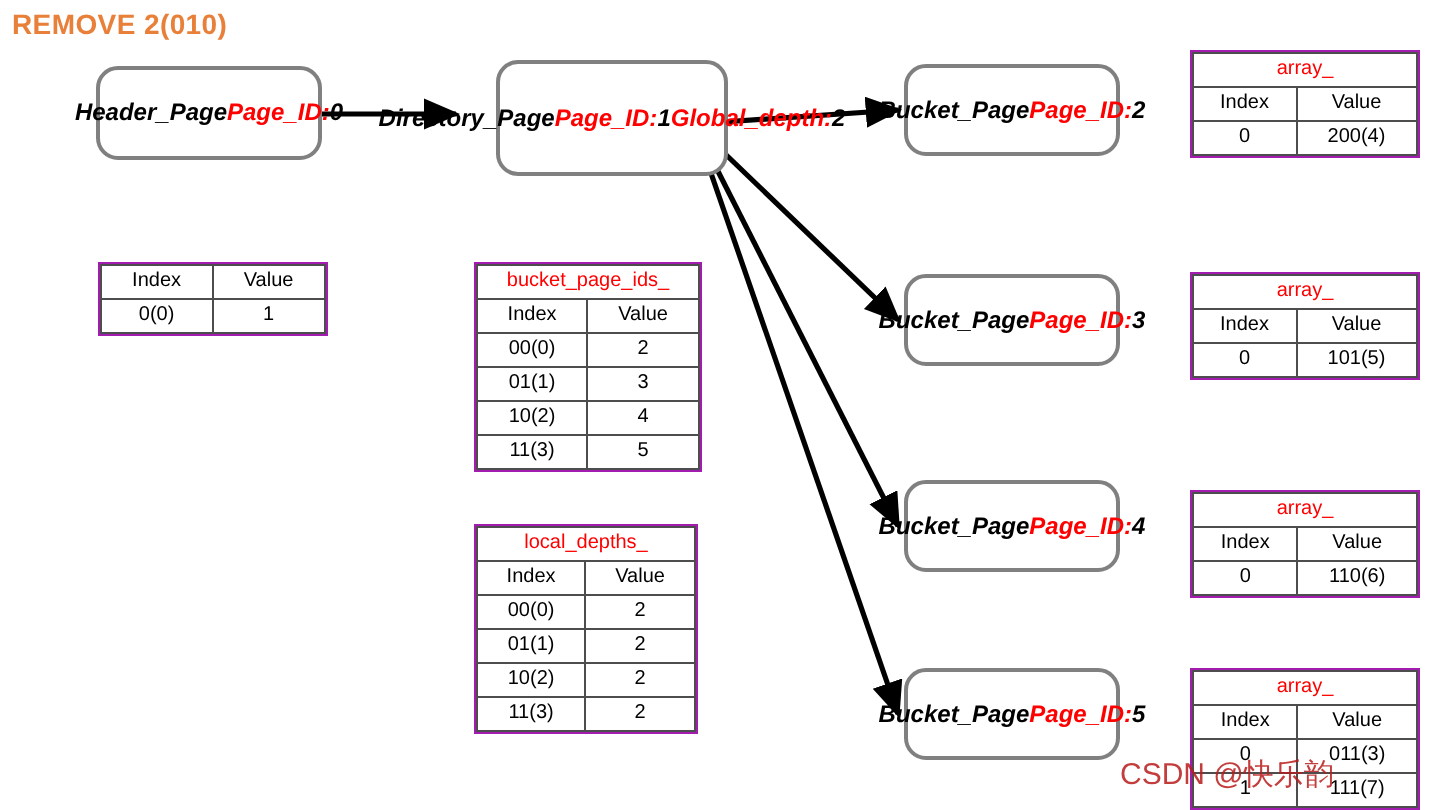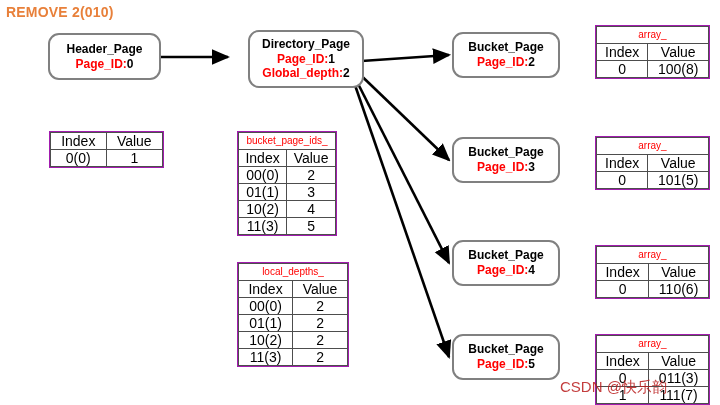--- a/index.html
+++ b/index.html
@@ -36,25 +36,26 @@
   }
 
   
   .node {
     position: absolute;
     box-sizing: border-box;
     border: 2px solid #808080;
     border-radius: 11px;
     background: #ffffff;
     display: flex;
-    flex-direction: column;
+    flex-direction: row;
     align-items: center;
     justify-content: center;
     line-height: 1.24;
     z-index: 3;
+    font-style: italic;
   }
   .node .nline {
     font-size: 12px;
     font-weight: bold;
     white-space: nowrap;
     color: #000000;
   }
   .node .nline.kv {
     color: #FF0000;
   }
@@ -72,21 +73,21 @@
     border: 1px solid #a21caf;
   }
   .tbl table {
     border-collapse: collapse;
     width: 100%;
     height: 100%;
   }
   .tbl td, .tbl th {
     border: 1px solid #4d4d4d;
     text-align: center;
-    font-size: 14px;
+    font-size: 10px;
     font-weight: normal;
     padding: 0;
     height: 16px;
     line-height: 16px;
     white-space: nowrap;
     color: #000000;
   }
   .tbl th.caption {
     color: #FF0000;
     font-weight: normal;
@@ -176,21 +177,21 @@
         <td>Value</td>
       </tr>
       <tr>
         <td>0(0)</td>
         <td>1</td>
       </tr>
     </tbody>
       </table>
   </div>
 
-  <div class="tbl" style="left:237px; top:131px; width:100px;">
+  <div class="tbl" style="left:237px; top:131px; width:114px;">
     <table>
       <tbody>
           <tr>
             <th class="caption" colspan="2">bucket_page_ids_</th>
           </tr>
       <tr>
         <td>Index</td>
         <td>Value</td>
       </tr>
       <tr>
@@ -248,21 +249,21 @@
       <tbody>
           <tr>
             <th class="caption" colspan="2">array_</th>
           </tr>
       <tr>
         <td>Index</td>
         <td>Value</td>
       </tr>
       <tr>
         <td>0</td>
-        <td>100(8)</td>
+        <td>200(4)</td>
       </tr>
     </tbody>
       </table>
   </div>
 
   <div class="tbl" style="left:595px; top:136px; width:115px;">
     <table>
       <tbody>
           <tr>
             <th class="caption" colspan="2">array_</th>

